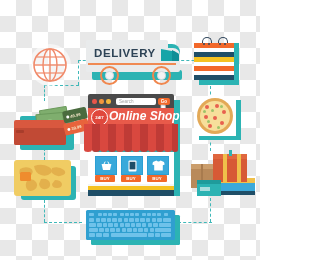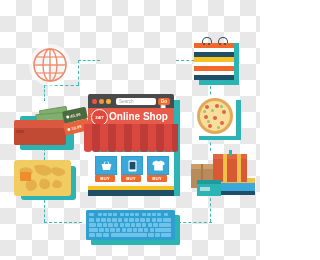--- a/index.html
+++ b/index.html
@@ -52,21 +52,21 @@
   .search-ph{color:#a6a6a6;font-size:4.6px;line-height:5px;padding-left:3px;}
   .go-btn{background:#f2682a;border-radius:2px;color:#fff;font-size:4.6px;font-weight:bold;
           display:flex;align-items:center;justify-content:center;}
 
   .shop-head{background:#e85a4a;}
   .badge247{
     background:#e0483c;border:1.3px solid #ffffff;border-radius:50%;
     color:#ffffff;font-size:4.4px;font-weight:bold;
     display:flex;align-items:center;justify-content:center;
   }
-  .shop-title{color:#ffffff;font-weight:bold;font-size:10px;line-height:9px;}
+  .shop-title{color:#ffffff;font-weight:bold;font-size:12px;line-height:9px;font-style:italic;}
 
   .awning{overflow:hidden;display:flex;}
   .awn-s{height:100%;}
   .awn-a{background:#d9483f;}
   .awn-b{background:#bf3b36;}
   .awning-scallop{display:flex;}
   .scal{border-radius:0 0 50% 50%;}
 
   .shop-face{background:#ffffff;}
   .prod-card{background:#ffffff;border:1.4px solid #2b9fd4;}
@@ -164,20 +164,45 @@
     <svg width="38" height="38" viewBox="0 0 38 38" style="position:relative">
       <circle cx="19" cy="19" r="16" fill="none" stroke="#f08a6a" stroke-width="1.6"></circle>
       <ellipse cx="19" cy="19" rx="7" ry="16" fill="none" stroke="#f08a6a" stroke-width="1.4"></ellipse>
       <line x1="3" y1="19" x2="35" y2="19" stroke="#f08a6a" stroke-width="1.4"></line>
       <line x1="19" y1="3" x2="19" y2="35" stroke="#f08a6a" stroke-width="1.4"></line>
       <path d="M5.5 11 H32.5" stroke="#f08a6a" stroke-width="1.2" fill="none"></path>
       <path d="M5.5 27 H32.5" stroke="#f08a6a" stroke-width="1.2" fill="none"></path>
     </svg>
   </div>
 
+  <div class="abs" style="left:86px;top:36px;width:98px;height:52px;">
+
+    <div class="abs van-shadow" style="left:6px;top:34px;width:90px;height:10px;border-radius:2px;"></div>
+    <div class="abs van-shadow" style="left:74px;top:8px;width:20px;height:30px;border-radius:0 8px 3px 3px;"></div>
+
+    <div class="abs van-body" style="left:0px;top:4px;width:82px;height:32px;border-radius:2px;"></div>
+
+    <div class="abs van-body" style="left:78px;top:12px;width:16px;height:24px;border-radius:0 7px 2px 2px;"></div>
+
+    <div class="abs van-window" style="left:75px;top:13px;width:15px;height:12px;
+         clip-path:polygon(0 0,100% 22%,100% 100%,0 100%);border-radius:0 5px 0 0;"></div>
+    <div class="abs van-win2" style="left:86px;top:14px;width:7px;height:11px;
+         clip-path:polygon(0 0,100% 35%,100% 100%,0 100%);border-radius:0 5px 0 0;"></div>
+
+    <div class="abs van-stripe" style="left:2px;top:27px;width:88px;"></div>
+
+    <div class="abs delivery-txt" style="left:8px;top:12px;">DELIVERY</div>
+
+    <div class="abs wheel-out" style="left:14px;top:30px;width:15px;height:15px;">
+      <div class="abs wheel-in" style="left:3.2px;top:3.2px;width:6.5px;height:6.5px;"></div>
+    </div>
+    <div class="abs wheel-out" style="left:66px;top:30px;width:15px;height:15px;">
+      <div class="abs wheel-in" style="left:3.2px;top:3.2px;width:6.5px;height:6.5px;"></div>
+    </div>
+  </div>
 
   <div class="abs" style="left:194px;top:38px;width:44px;height:46px;">
     <div class="abs bag-shadow" style="left:5px;top:5px;width:40px;height:42px;"></div>
     <div class="abs" style="left:0;top:0;width:40px;height:42px;">
 
       <div class="abs bag-handle" style="left:8px;top:-1px;width:8px;height:7px;"></div>
       <div class="abs bag-handle" style="left:24px;top:-1px;width:8px;height:7px;"></div>
       <div class="abs bag" style="left:0;top:5px;width:40px;height:37px;">
         <div class="bag-row" style="height:5px;background:#f2682a;"></div>
         <div class="bag-row" style="height:4px;background:#ffffff;"></div>

